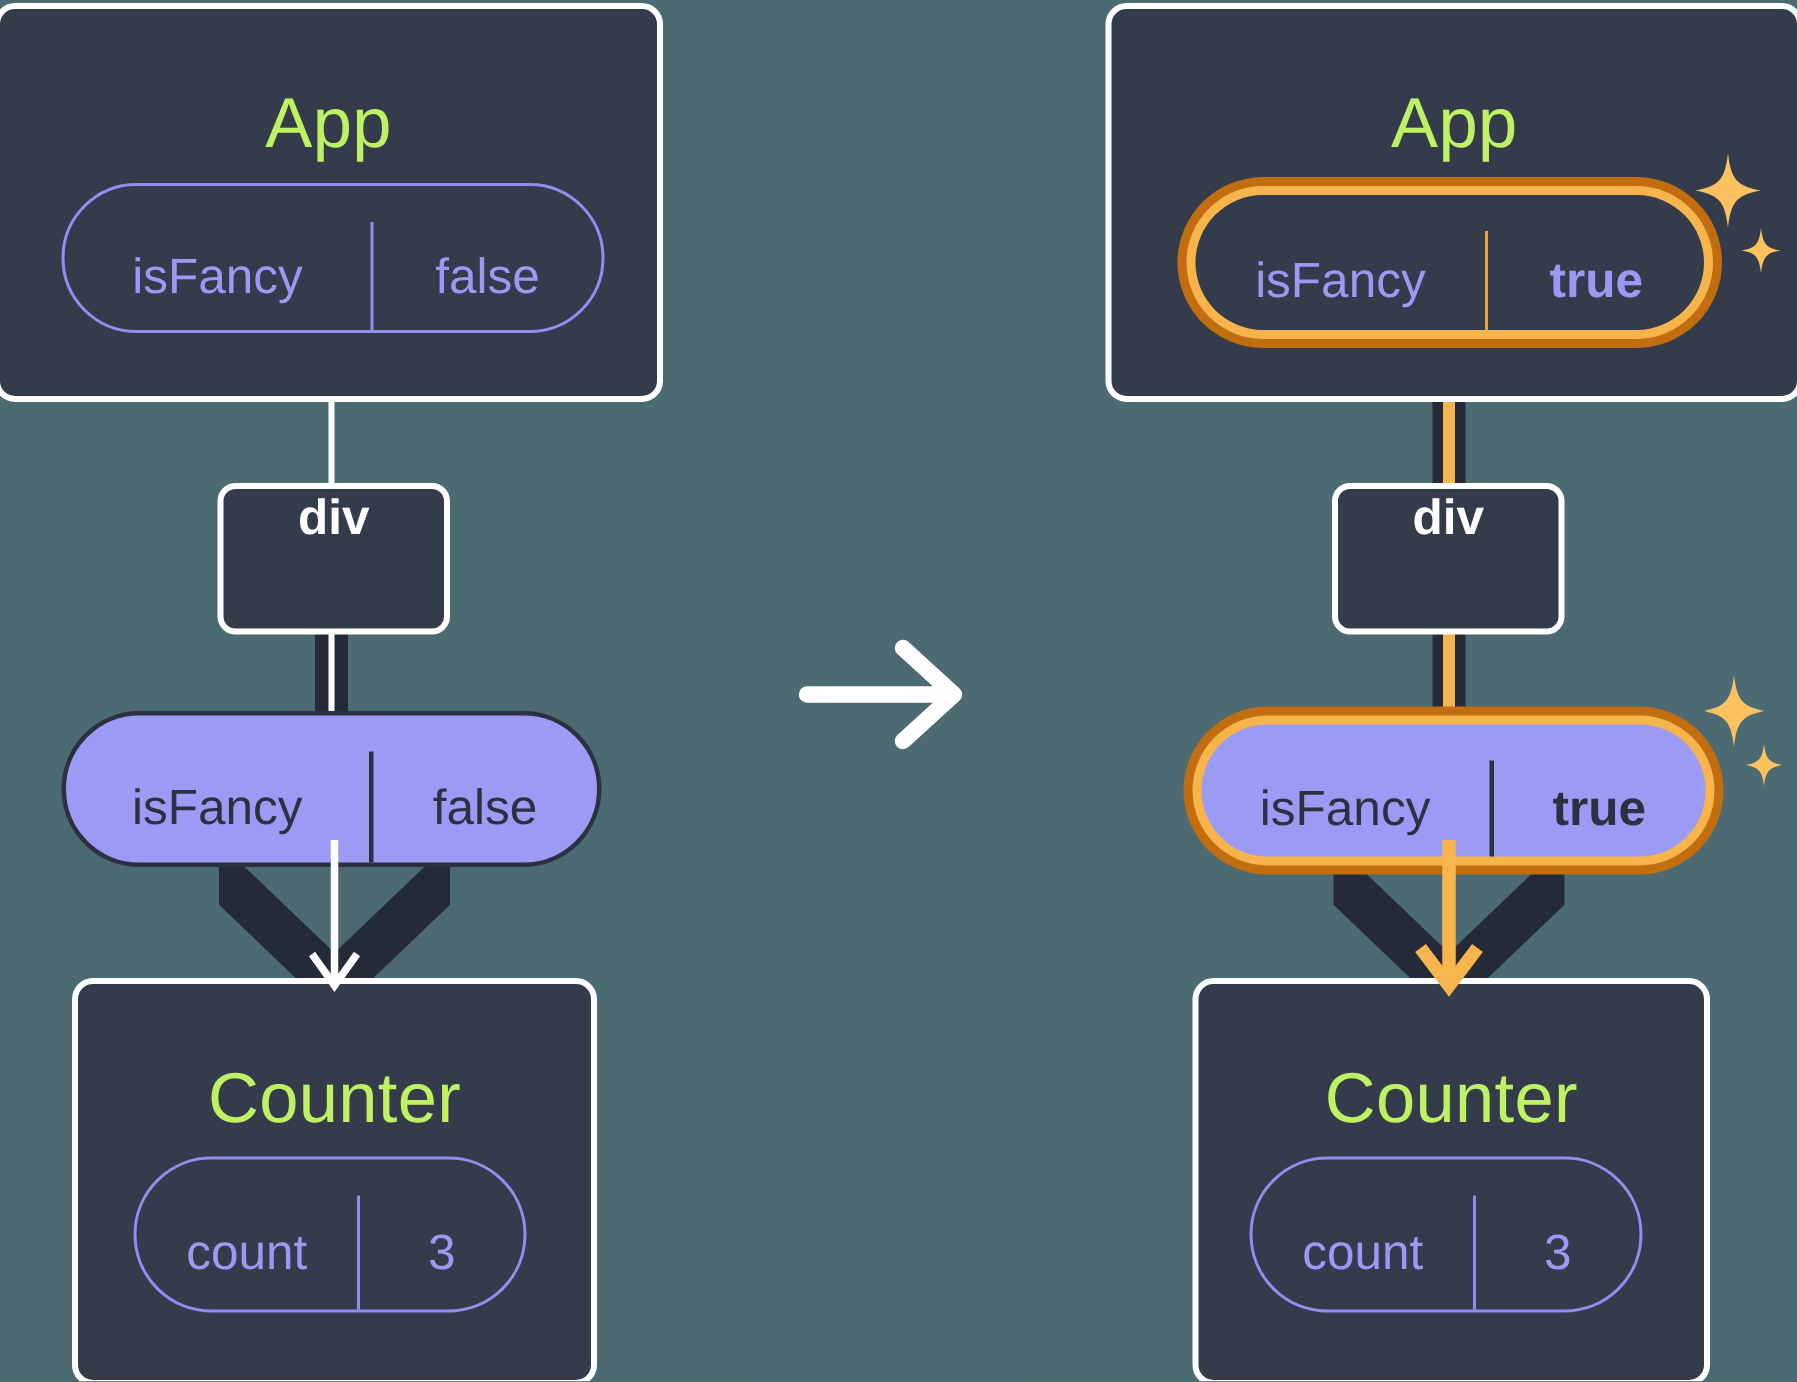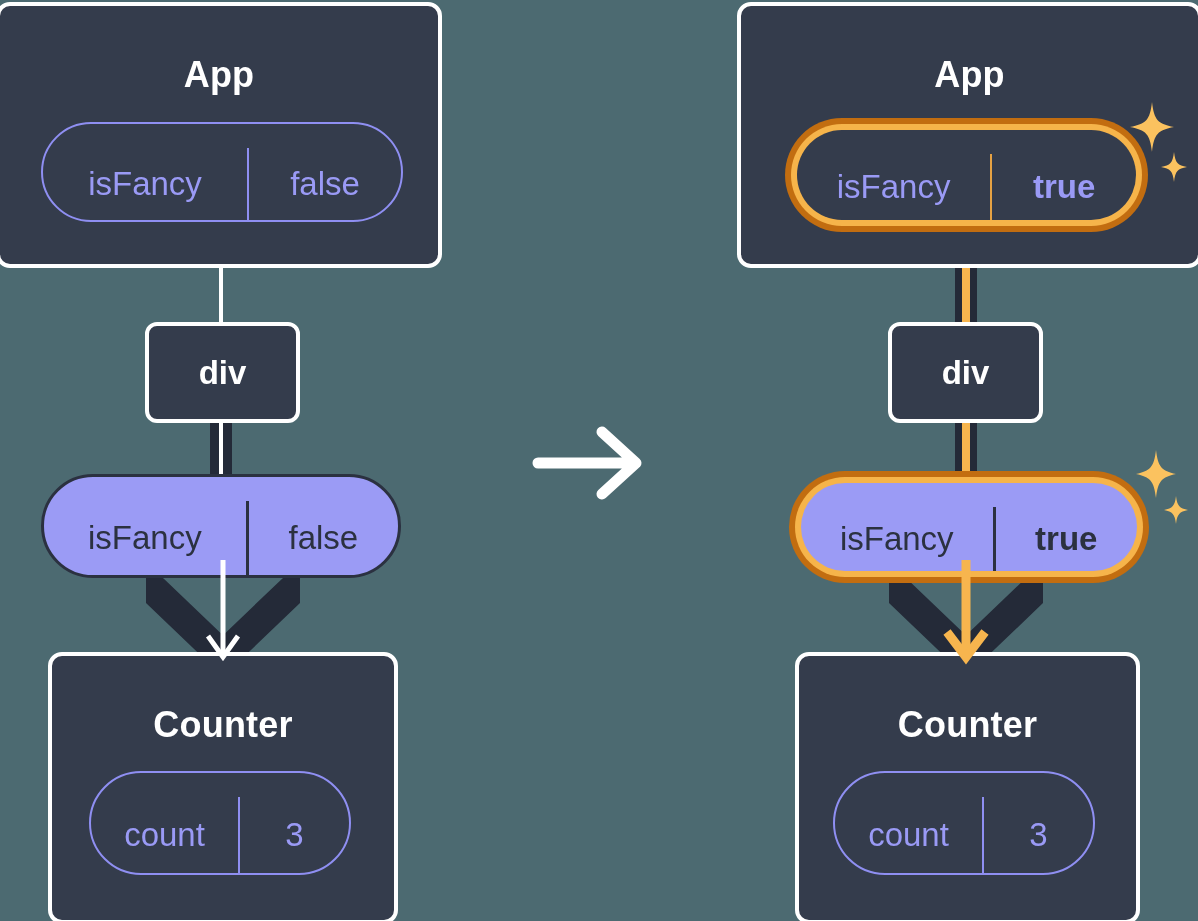--- a/index.html
+++ b/index.html
@@ -23,33 +23,32 @@
     border: 4px solid #ffffff;
     border-radius: 14px;
     box-sizing: border-box;
     z-index: 5;
   }
   .box-title {
     position: absolute;
     left: 0;
     width: 100%;
     text-align: center;
-    color: #ffffff;
-    font-size: 36px;
-    font-weight: 700;
+    color: #bef264;
+    font-size: 47px;
+    font-weight: 400;
     letter-spacing: 0.2px;
   }
   .small-box {
     position: absolute;
     background: #343c4c;
     border: 4px solid #ffffff;
     border-radius: 12px;
     box-sizing: border-box;
     display: flex;
-    align-items: center;
     justify-content: center;
     color: #ffffff;
     font-size: 33px;
     font-weight: 700;
     z-index: 6;
   }
 
   
   .pill {
     position: absolute;

